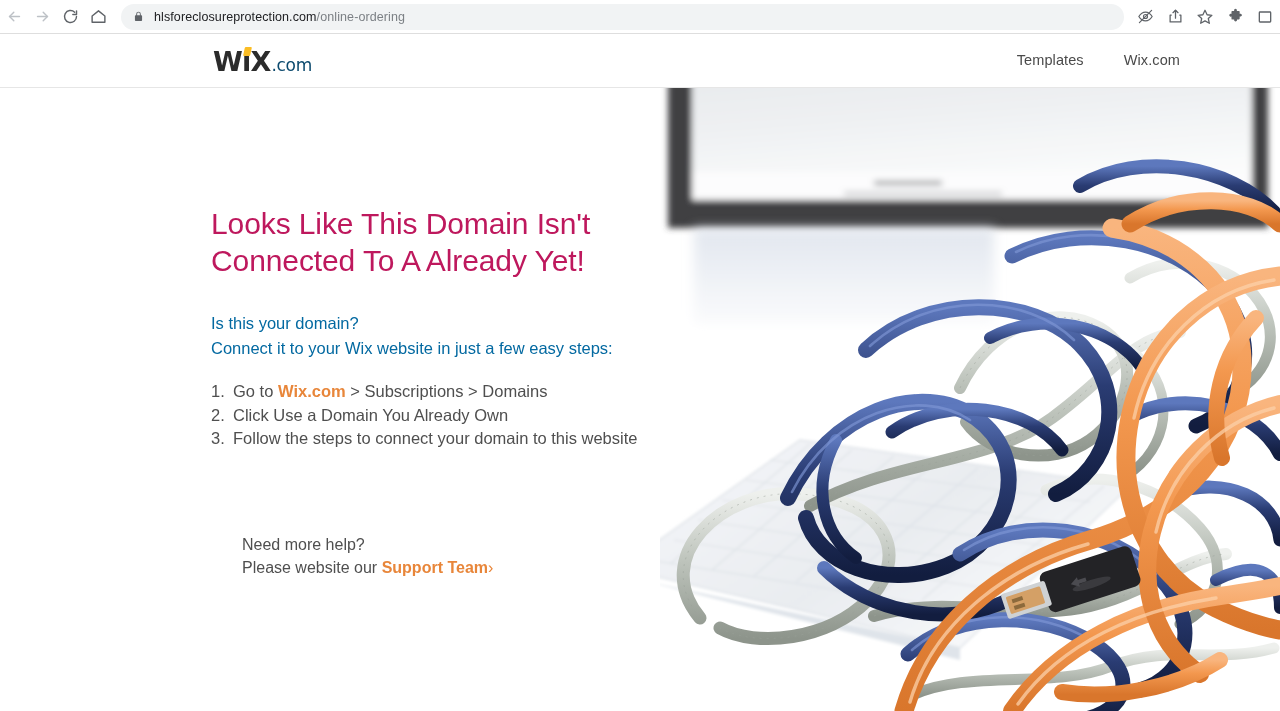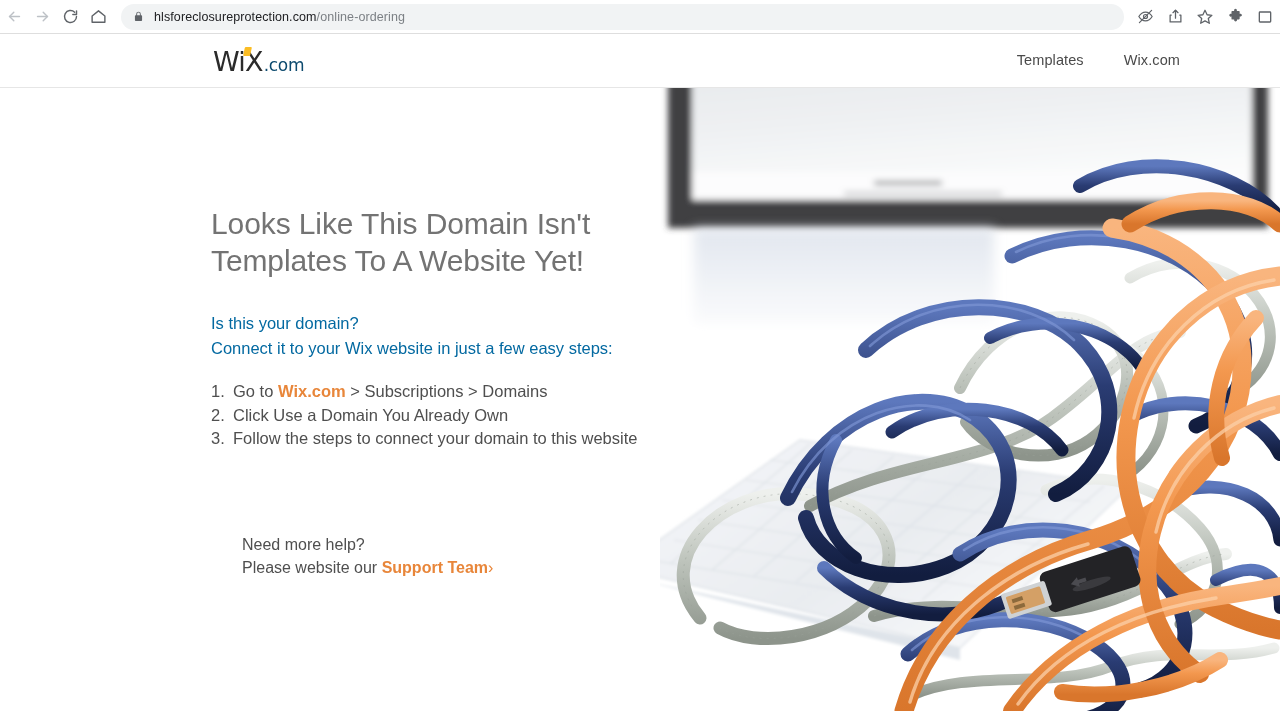--- a/index.html
+++ b/index.html
@@ -74,21 +74,21 @@
     position: absolute;
     left: 213px;
     top: 12px;
     display: flex;
     align-items: baseline;
     cursor: pointer;
   }
   .logo-wix {
     font-family: "DejaVu Sans", sans-serif;
     font-size: 27px;
-    font-weight: 400;
+    font-weight: 700;
     color: #2b2b2b;
     letter-spacing: -0.8px;
     position: relative;
   }
   .logo-dot {
     position: absolute;
     left: 31px;
     top: 1px;
     width: 7px;
     height: 9px;
@@ -132,21 +132,21 @@
   .copy {
     position: absolute;
     left: 211px;
     top: 117px;
     width: 560px;
     z-index: 3;
   }
   .headline {
     font-size: 30px;
     line-height: 37px;
-    color: #737373;
+    color: #be185d;
     font-weight: 400;
     letter-spacing: -0.1px;
   }
   .lede {
     margin-top: 32px;
     font-size: 16.5px;
     line-height: 24.5px;
     color: #0369a1;
     font-weight: 400;
   }
@@ -449,21 +449,21 @@
 
         <rect x="0" y="0" width="130" height="623" fill="#ffffff" opacity="0.0"></rect>
       </g>
     </svg>
   </div>
 
   <div class="copy">
 
     <h1 class="headline">
       <span>Looks Like This Domain Isn't</span><br>
-      <span>Templates To A Website Yet!</span>
+      <span>Connected To A Already Yet!</span>
     </h1>
 
     <p class="lede">
       <span>Is this your domain?</span><br>
       <span>Connect it to your Wix website in just a few easy steps:</span>
     </p>
 
     <ol class="steps">
       <li><span>Go to </span><a class="link-orange" href="#">Wix.com</a><span> &gt; Subscriptions &gt; Domains</span></li>
       <li><span>Click Use a Domain You Already Own</span></li>

